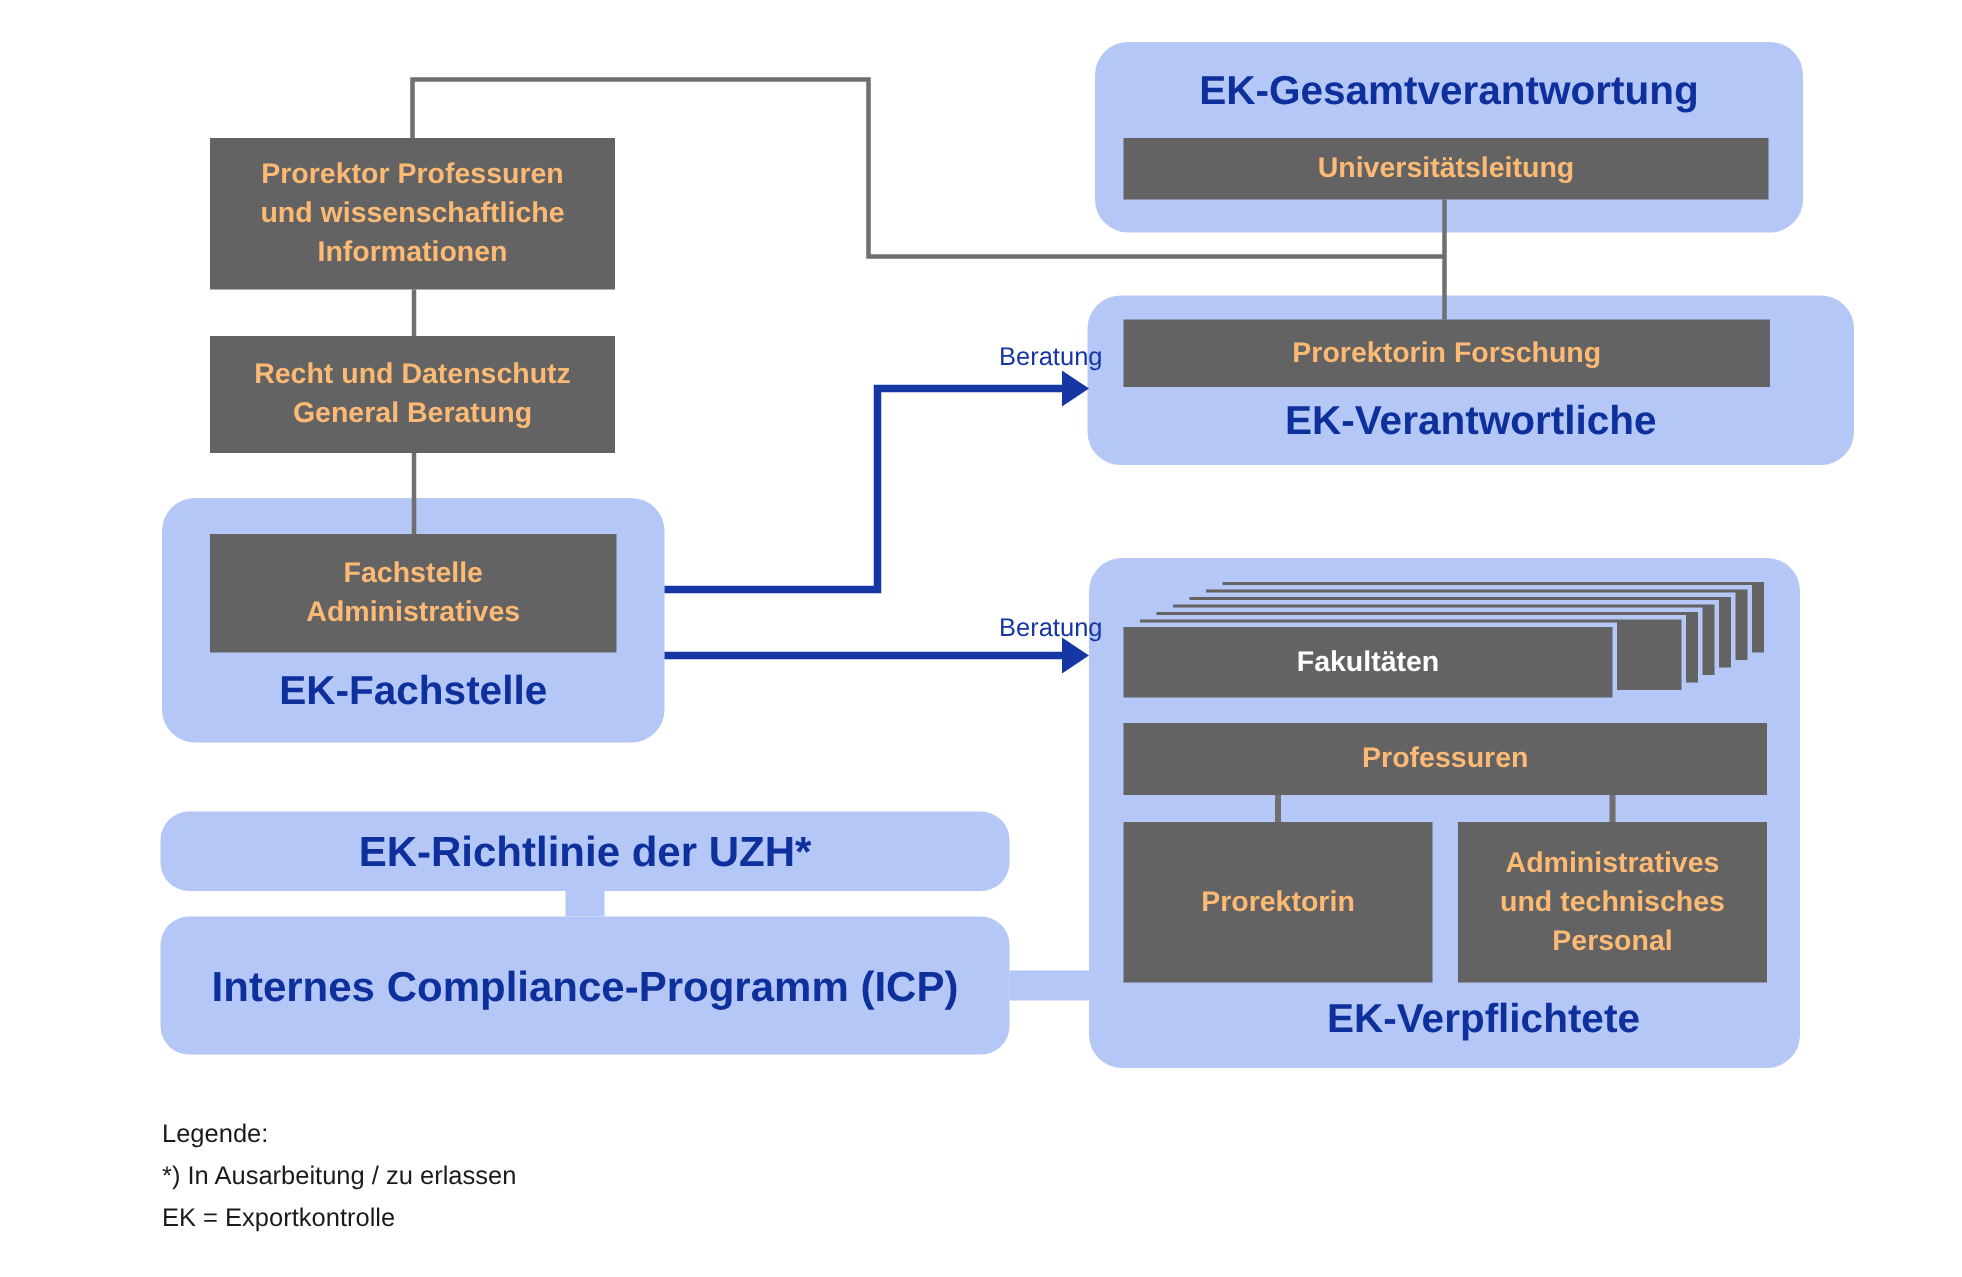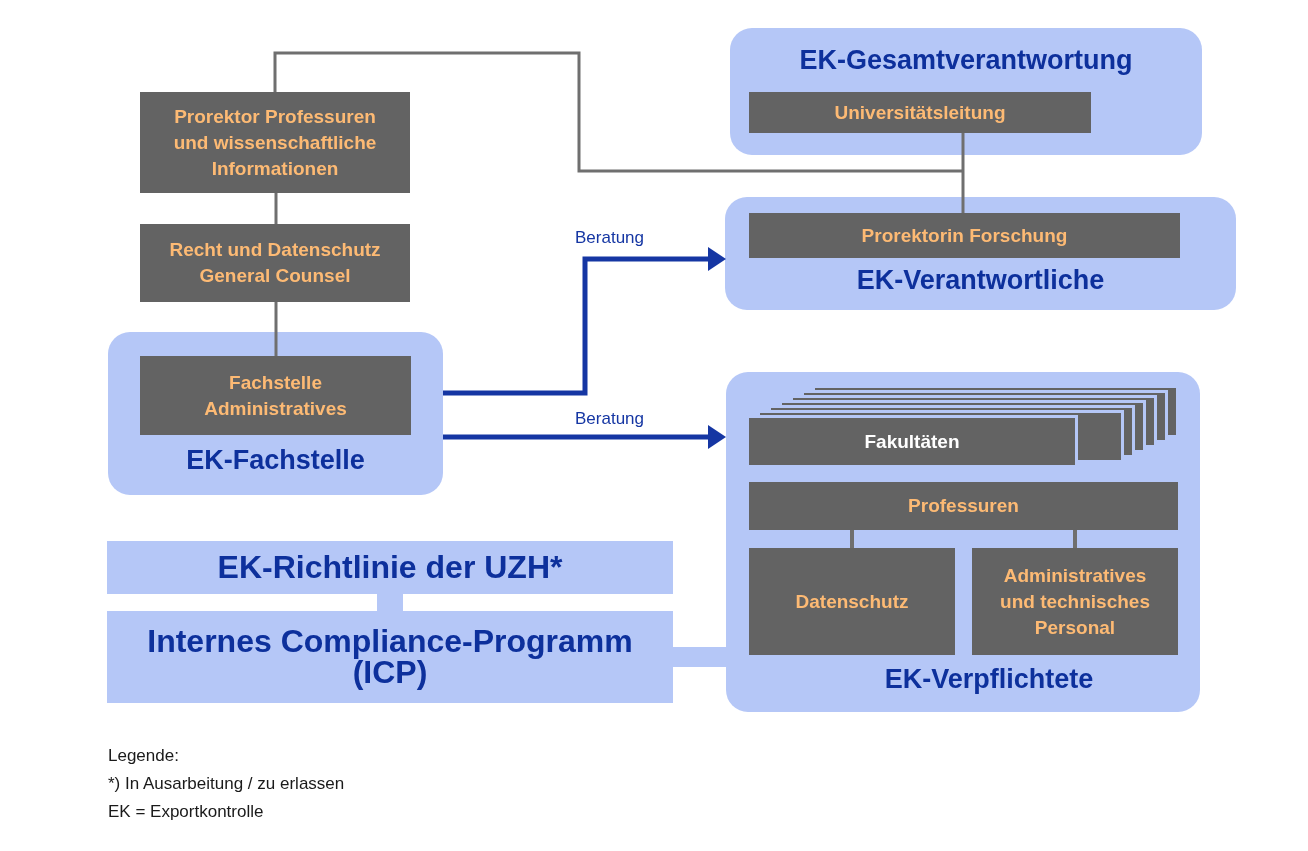--- a/index.html
+++ b/index.html
@@ -29,39 +29,39 @@
   .stacklayer{
     position:absolute;background:var(--box_gray);
     box-shadow:0 0 0 3px var(--light_blue);z-index:3;
   }
   #connectors{position:absolute;left:0;top:0;z-index:2;pointer-events:none;}
   .grayline{stroke:var(--line_gray);stroke-width:3;fill:none;}
   .blueline{stroke:var(--arrow_blue);stroke-width:5;fill:none;}
   .bluehead{fill:var(--arrow_blue);stroke:none;}
   .beratung{
     position:absolute;z-index:3;color:var(--arrow_blue);
-    font-size:17px;font-weight:500;text-align:left;width:160px;
+    font-size:17px;font-weight:500;text-align:right;width:160px;
   }
   .stub{position:absolute;background:var(--line_gray);width:4px;height:18px;z-index:3;}
   .legend{position:absolute;z-index:3;color:var(--legend_black);font-size:17px;line-height:28px;}
   .legend .head{font-weight:400;}
   .flatbox{
     position:absolute;background:var(--light_blue);z-index:1;color:var(--dark_blue);
     display:flex;flex-direction:column;align-items:center;justify-content:center;
-    font-weight:700;font-size:32px;line-height:31px;text-align:center;
+    font-weight:700;font-size:28px;line-height:31px;text-align:center;border-radius:19px;
   }
 </style>
 </head>
 <body>
 
 <div id="canvas">
 
   <div class="bluegroup" style="left:730px;top:28px;width:472px;height:127px;">
     <div class="bigtitle" style="top:17px;">EK-Gesamtverantwortung</div>
-    <div class="graybox" style="left:19px;top:64px;width:342px;height:41px;">
+    <div class="graybox" style="left:19px;top:64px;width:430px;height:41px;">
       <span>Universitätsleitung</span>
     </div>
   </div>
 
   <div class="bluegroup" style="left:725px;top:197px;width:511px;height:113px;">
     <div class="graybox" style="left:24px;top:16px;width:431px;height:45px;">
       <span>Prorektorin Forschung</span>
     </div>
     <div class="bigtitle" style="top:68px;">EK-Verantwortliche</div>
   </div>
@@ -85,21 +85,21 @@
         <div class="stacklayer" style="left:23px;top:46px;width:326px;height:47px;display:flex;align-items:center;justify-content:center;color:#fff;font-weight:700;font-size:19px;">
         <span>Fakultäten</span>
       </div>
     </div>
     <div class="graybox" style="left:23px;top:110px;width:429px;height:48px;">
       <span>Professuren</span>
     </div>
     <div class="stub" style="left:124px;top:158px;"></div>
     <div class="stub" style="left:347px;top:158px;"></div>
     <div class="graybox" style="left:23px;top:176px;width:206px;height:107px;">
-      <span>Datenschutz</span>
+      <span>Prorektorin</span>
     </div>
     <div class="graybox" style="left:246px;top:176px;width:206px;height:107px;">
       <span>Administratives</span>
       <span>und technisches</span>
       <span>Personal</span>
     </div>
     <div class="bigtitle" style="top:292px;padding-left:26px;">EK-Verpflichtete</div>
   </div>
 
   <div class="flatbox" style="left:107px;top:541px;width:566px;height:53px;">
@@ -111,21 +111,21 @@
   </div>
   <div class="bluerect" style="left:673px;top:647px;width:53px;height:20px;z-index:1;"></div>
 
   <div class="graybox" style="left:140px;top:92px;width:270px;height:101px;">
     <span>Prorektor Professuren</span>
     <span>und wissenschaftliche</span>
     <span>Informationen</span>
   </div>
   <div class="graybox" style="left:140px;top:224px;width:270px;height:78px;">
     <span>Recht und Datenschutz</span>
-    <span>General Counsel</span>
+    <span>General Beratung</span>
   </div>
 
   <svg id="connectors" width="1308" height="851" viewBox="0 0 1308 851">
     <path class="grayline" d="M275,92 L275,53 L579,53 L579,171 L963,171"></path>
     <path class="grayline" d="M963,133 L963,213"></path>
     <path class="grayline" d="M276,193 L276,224"></path>
     <path class="grayline" d="M276,302 L276,356"></path>
     <path class="blueline" d="M443,393 L585,393 L585,259 L710,259"></path>
     <polygon class="bluehead" points="708,247 726,259 708,271"></polygon>
     <path class="blueline" d="M443,437 L710,437"></path>

